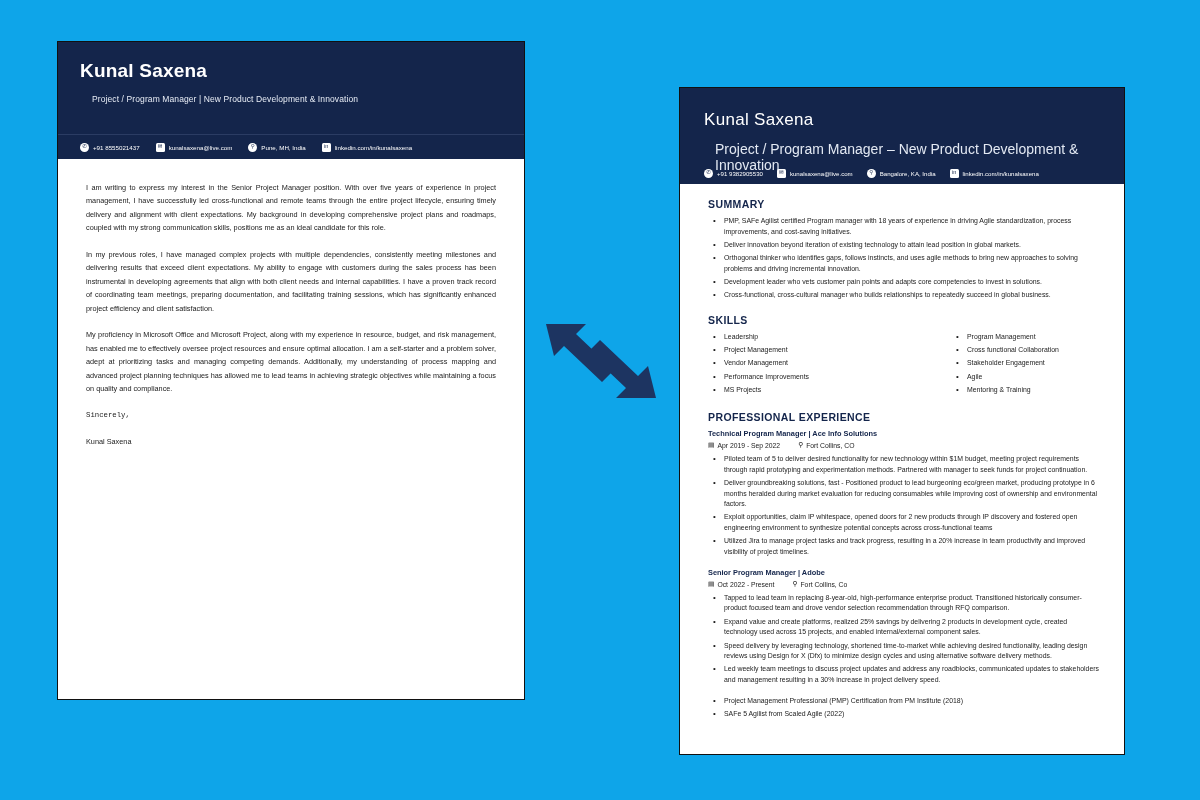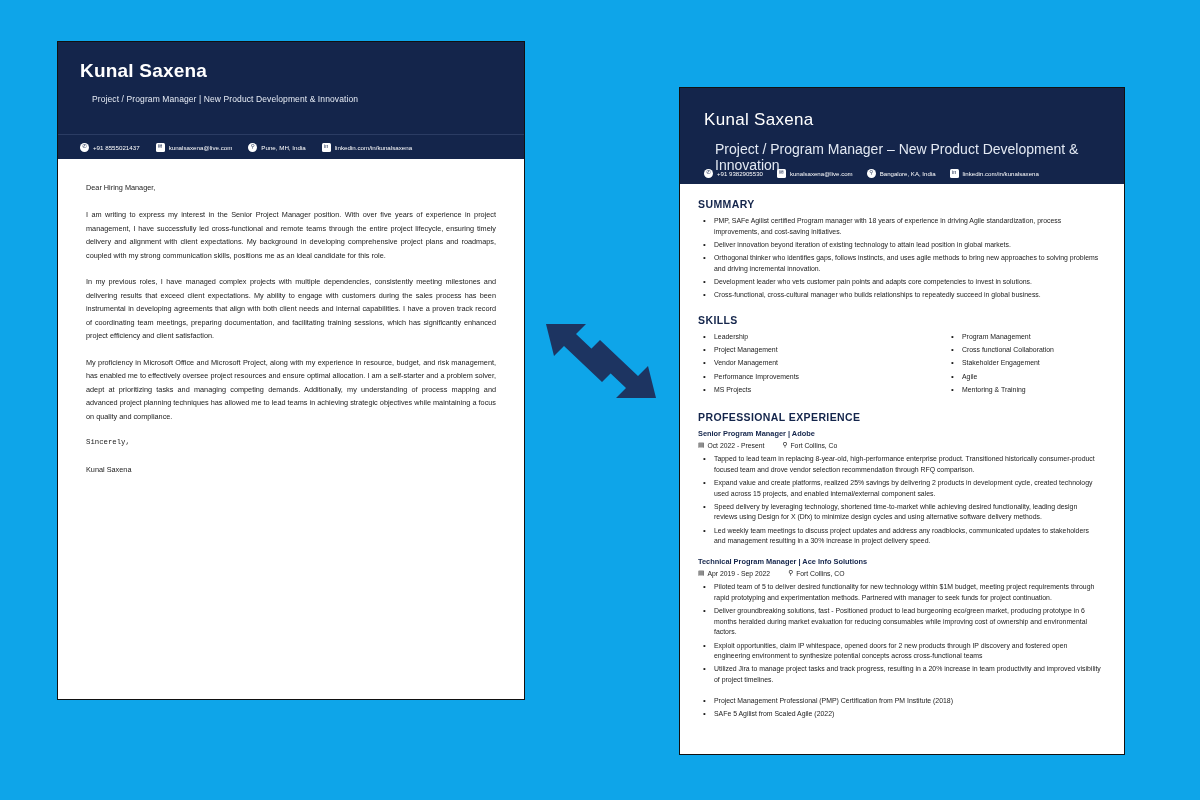--- a/index.html
+++ b/index.html
@@ -130,21 +130,21 @@
     height: 22px;
   }
   .rs-contact .ci {
     display: flex;
     align-items: center;
     gap: 4px;
     font-size: 6.1px;
     color: #fff;
     white-space: nowrap;
   }
-  .rs-body { padding: 14px 22px 0 18px; }
+  .rs-body { padding: 14px 22px 0 28px; }
   .sec-title {
     color: #14254b;
     font-size: 10.5px;
     font-weight: bold;
     letter-spacing: .4px;
     margin: 0 0 6px 0;
   }
   .sec-title.sp { margin-top: 13px; }
   ul.bul {
     margin: 0;
@@ -231,21 +231,20 @@
       <div class="ci">
         <span class="badge">⚲</span>
         <span>Pune, MH, India</span>
       </div>
       <div class="ci">
         <span class="badge sq">in</span>
         <span>linkedin.com/in/kunalsaxena</span>
       </div>
     </div>
     <div class="cl-body">
-      <p class="salutation">Dear Hiring Manager,</p>
       <p>I am writing to express my interest in the Senior Project Manager position. With over five years of experience in project management, I have successfully led cross-functional and remote teams through the entire project lifecycle, ensuring timely delivery and alignment with client expectations. My background in developing comprehensive project plans and roadmaps, coupled with my strong communication skills, positions me as an ideal candidate for this role.</p>
       <p>In my previous roles, I have managed complex projects with multiple dependencies, consistently meeting milestones and delivering results that exceed client expectations. My ability to engage with customers during the sales process has been instrumental in developing agreements that align with both client needs and internal capabilities. I have a proven track record of coordinating team meetings, preparing documentation, and facilitating training sessions, which has significantly enhanced project efficiency and client satisfaction.</p>
       <p>My proficiency in Microsoft Office and Microsoft Project, along with my experience in resource, budget, and risk management, has enabled me to effectively oversee project resources and ensure optimal allocation. I am a self-starter and a problem solver, adept at prioritizing tasks and managing competing demands. Additionally, my understanding of process mapping and advanced project planning techniques has allowed me to lead teams in achieving strategic objectives while maintaining a focus on quality and compliance.</p>
       <p class="cl-sign">Sincerely,</p>
       <p style="font-size:7.3px;line-height:1.85;margin:0;">Kunal Saxena</p>
     </div>
   </div>
 
   <div class="arrows">
     <svg width="122" height="86" viewBox="0 0 122 86" xmlns="http://www.w3.org/2000/svg">
@@ -309,59 +308,59 @@
             <li>Stakeholder Engagement</li>
             <li>Agile</li>
             <li>Mentoring &amp; Training</li>
           </ul>
         </div>
       </div>
 
       <div class="sec-title sp">PROFESSIONAL EXPERIENCE</div>
 
       <div class="job-block">
+        <div class="job-title">Technical Program Manager | Ace Info Solutions</div>
+        <div class="job-meta">
+          <span>
+            <span class="ic">▤</span>
+            <span>Apr 2019 - Sep 2022</span>
+          </span>
+          <span>
+            <span class="ic">⚲</span>
+            <span>Fort Collins, CO</span>
+          </span>
+        </div>
+        <ul class="bul">
+          <li>Piloted team of 5 to deliver desired functionality for new technology within $1M budget, meeting project requirements through rapid prototyping and experimentation methods. Partnered with manager to seek funds for project continuation.</li>
+          <li>Deliver groundbreaking solutions, fast - Positioned product to lead burgeoning eco/green market, producing prototype in 6 months heralded during market evaluation for reducing consumables while improving cost of ownership and environmental factors.</li>
+          <li>Exploit opportunities, claim IP whitespace, opened doors for 2 new products through IP discovery and fostered open engineering environment to synthesize potential concepts across cross-functional teams</li>
+          <li>Utilized Jira to manage project tasks and track progress, resulting in a 20% increase in team productivity and improved visibility of project timelines.</li>
+        </ul>
+      </div>
+
+      <div class="job-block">
         <div class="job-title">Senior Program Manager | Adobe</div>
         <div class="job-meta">
           <span>
             <span class="ic">▤</span>
             <span>Oct 2022 - Present</span>
           </span>
           <span>
             <span class="ic">⚲</span>
             <span>Fort Collins, Co</span>
           </span>
         </div>
         <ul class="bul">
           <li>Tapped to lead team in replacing 8-year-old, high-performance enterprise product. Transitioned historically consumer-product focused team and drove vendor selection recommendation through RFQ comparison.</li>
           <li>Expand value and create platforms, realized 25% savings by delivering 2 products in development cycle, created technology used across 15 projects, and enabled internal/external component sales.</li>
           <li>Speed delivery by leveraging technology, shortened time-to-market while achieving desired functionality, leading design reviews using Design for X (Dfx) to minimize design cycles and using alternative software delivery methods.</li>
           <li>Led weekly team meetings to discuss project updates and address any roadblocks, communicated updates to stakeholders and management resulting in a 30% increase in project delivery speed.</li>
         </ul>
       </div>
 
-      <div class="job-block">
-        <div class="job-title">Technical Program Manager | Ace Info Solutions</div>
-        <div class="job-meta">
-          <span>
-            <span class="ic">▤</span>
-            <span>Apr 2019 - Sep 2022</span>
-          </span>
-          <span>
-            <span class="ic">⚲</span>
-            <span>Fort Collins, CO</span>
-          </span>
-        </div>
-        <ul class="bul">
-          <li>Piloted team of 5 to deliver desired functionality for new technology within $1M budget, meeting project requirements through rapid prototyping and experimentation methods. Partnered with manager to seek funds for project continuation.</li>
-          <li>Deliver groundbreaking solutions, fast - Positioned product to lead burgeoning eco/green market, producing prototype in 6 months heralded during market evaluation for reducing consumables while improving cost of ownership and environmental factors.</li>
-          <li>Exploit opportunities, claim IP whitespace, opened doors for 2 new products through IP discovery and fostered open engineering environment to synthesize potential concepts across cross-functional teams</li>
-          <li>Utilized Jira to manage project tasks and track progress, resulting in a 20% increase in team productivity and improved visibility of project timelines.</li>
-        </ul>
-      </div>
-
       <ul class="bul">
         <li>Project Management Professional (PMP) Certification from PM Institute (2018)</li>
         <li>SAFe 5 Agilist from Scaled Agile (2022)</li>
       </ul>
 
     </div>
   </div>
 
 </div>
 

